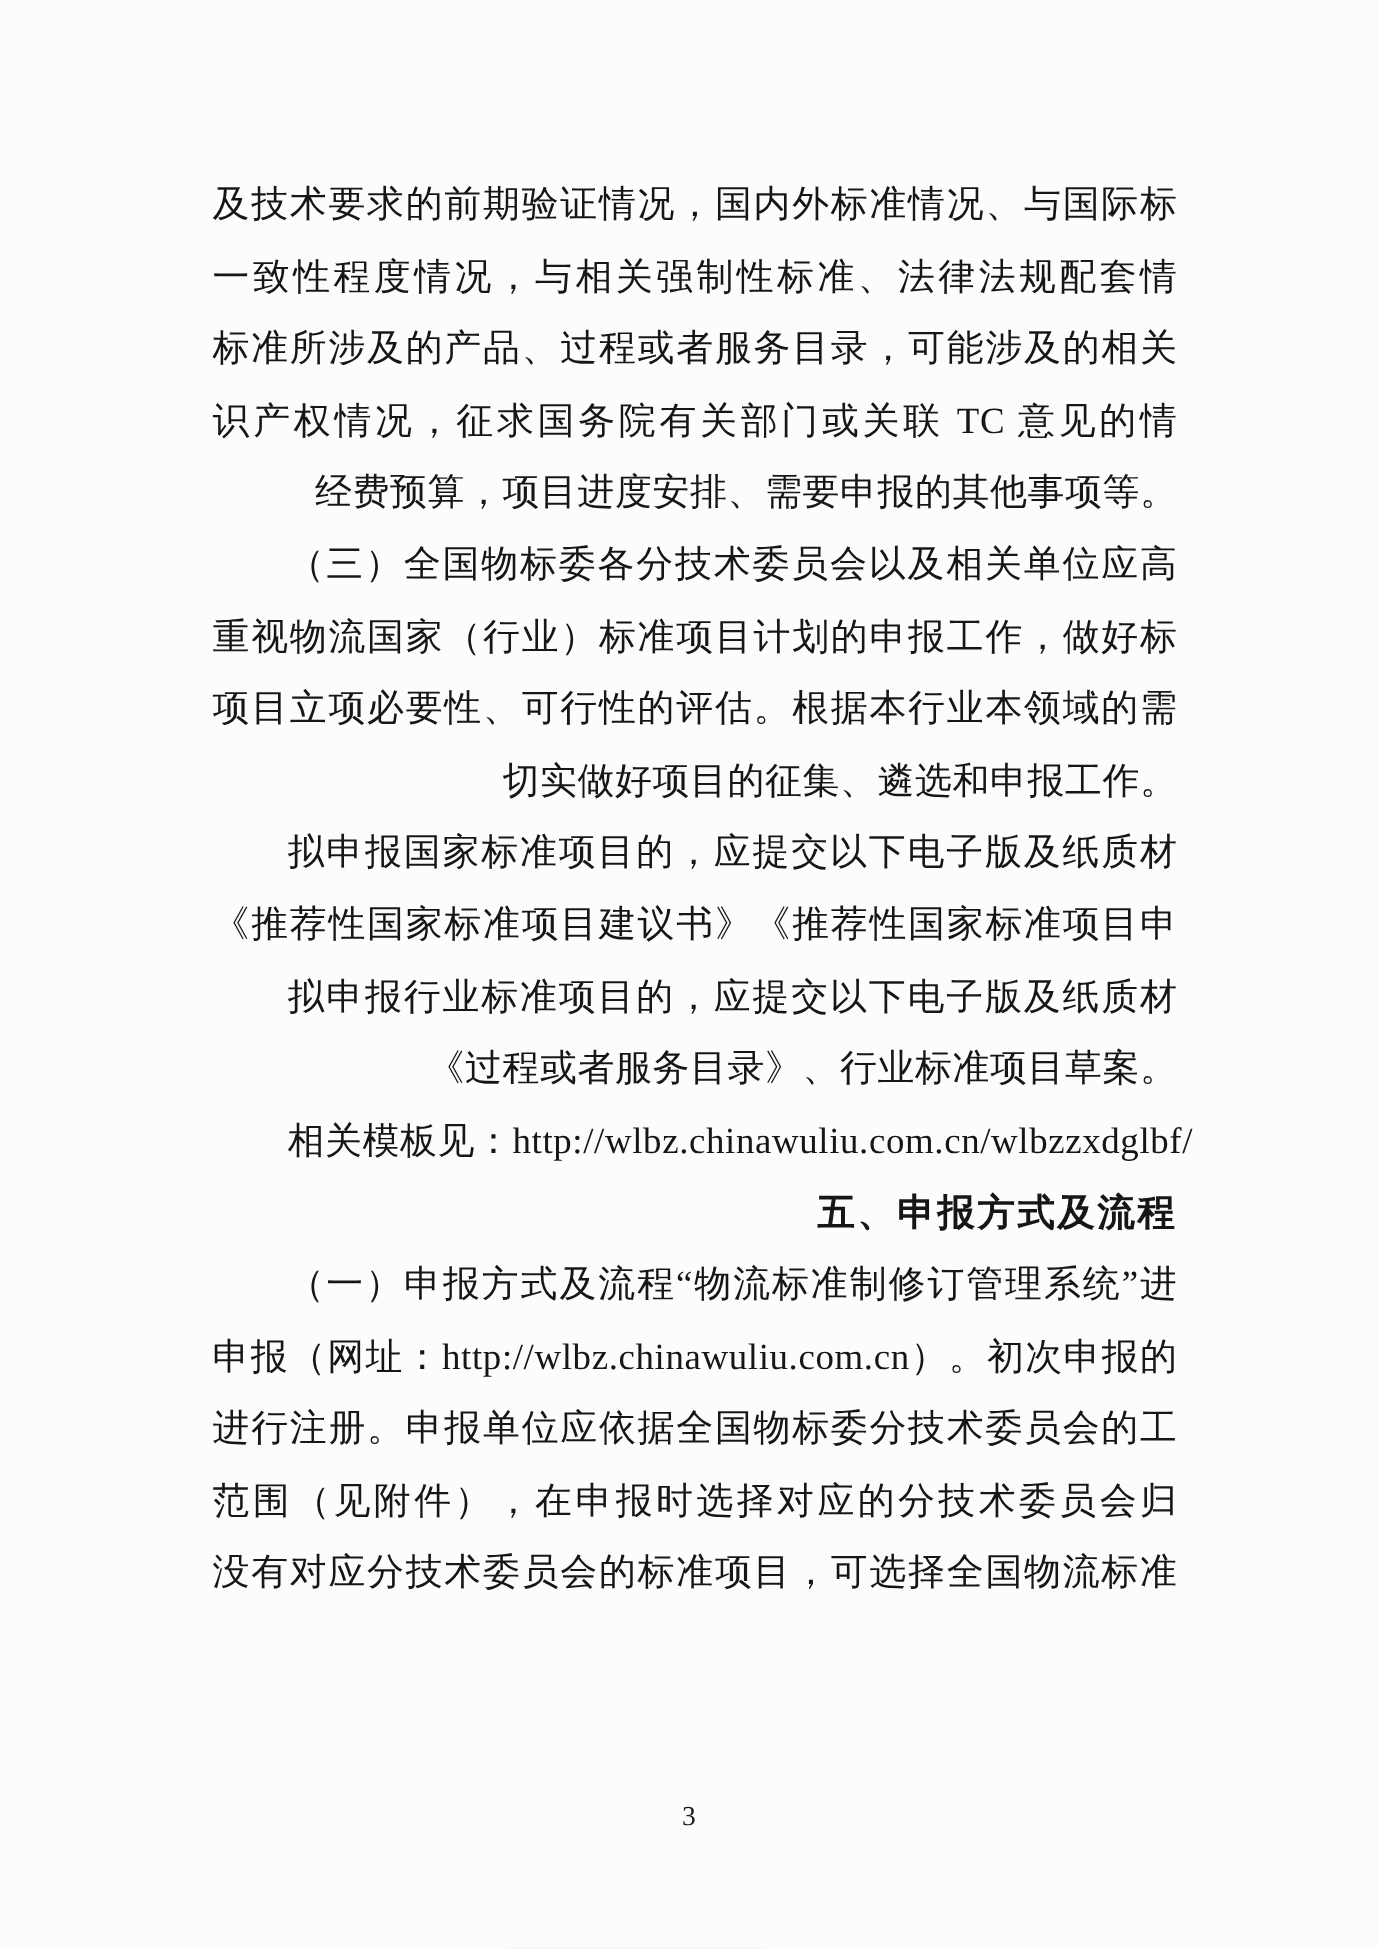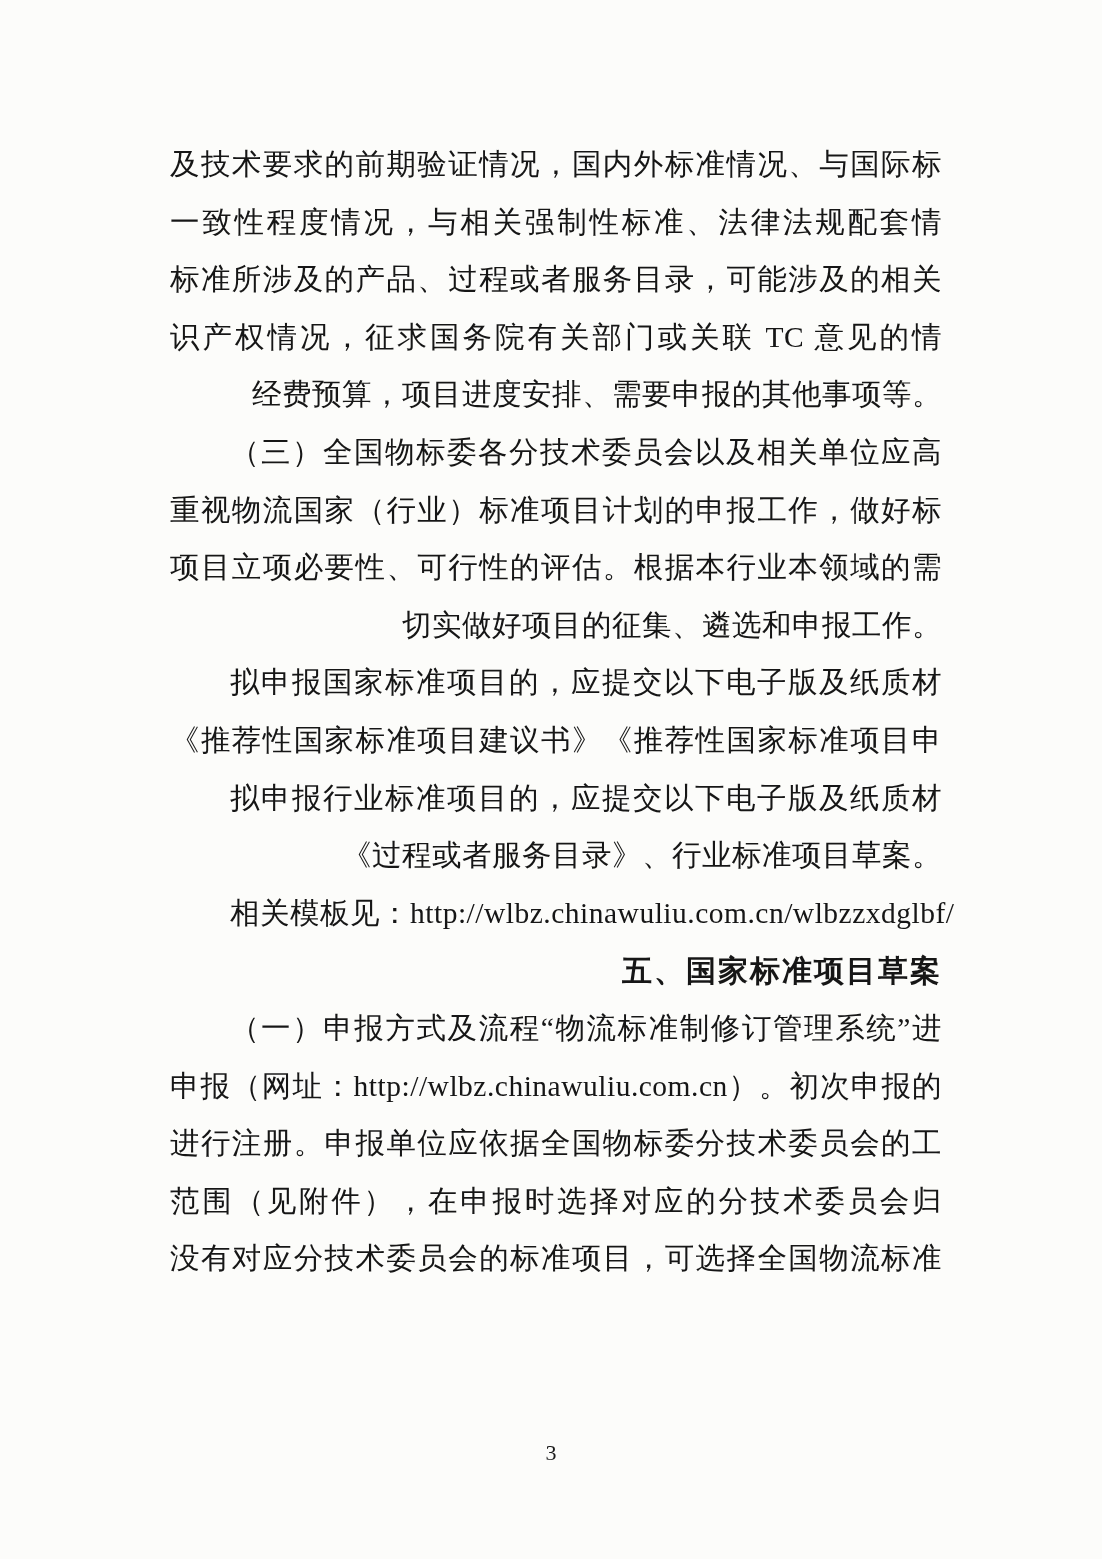--- a/index.html
+++ b/index.html
@@ -74,21 +74,21 @@
     <div class="line">经费预算，项目进度安排、需要申报的其他事项等。</div>
     <div class="line fill indent">（三）全国物标委各分技术委员会以及相关单位应高度</div>
     <div class="line fill">重视物流国家（行业）标准项目计划的申报工作，做好标准</div>
     <div class="line fill">项目立项必要性、可行性的评估。根据本行业本领域的需求，</div>
     <div class="line">切实做好项目的征集、遴选和申报工作。</div>
     <div class="line fill indent">拟申报国家标准项目的，应提交以下电子版及纸质材料:</div>
     <div class="line fill">《推荐性国家标准项目建议书》《推荐性国家标准项目申报</div>
     <div class="line fill indent">拟申报行业标准项目的，应提交以下电子版及纸质材料:</div>
     <div class="line">《过程或者服务目录》、行业标准项目草案。</div>
     <div class="line indent">相关模板见：http://wlbz.chinawuliu.com.cn/wlbzzxdglbf/</div>
-    <div class="line heading indent">五、国家标准项目草案</div>
+    <div class="line heading indent">五、申报方式及流程</div>
     <div class="line fill indent">（一）申报方式及流程“物流标准制修订管理系统”进行</div>
     <div class="line fill">申报（网址：http://wlbz.chinawuliu.com.cn）。初次申报的应先</div>
     <div class="line fill">进行注册。申报单位应依据全国物标委分技术委员会的工作</div>
     <div class="line fill">范围（见附件），在申报时选择对应的分技术委员会归口。</div>
     <div class="line fill">没有对应分技术委员会的标准项目，可选择全国物流标准化</div>
   </div>
   <div class="page-number">3</div>
 </div>
 
 </body></html>

